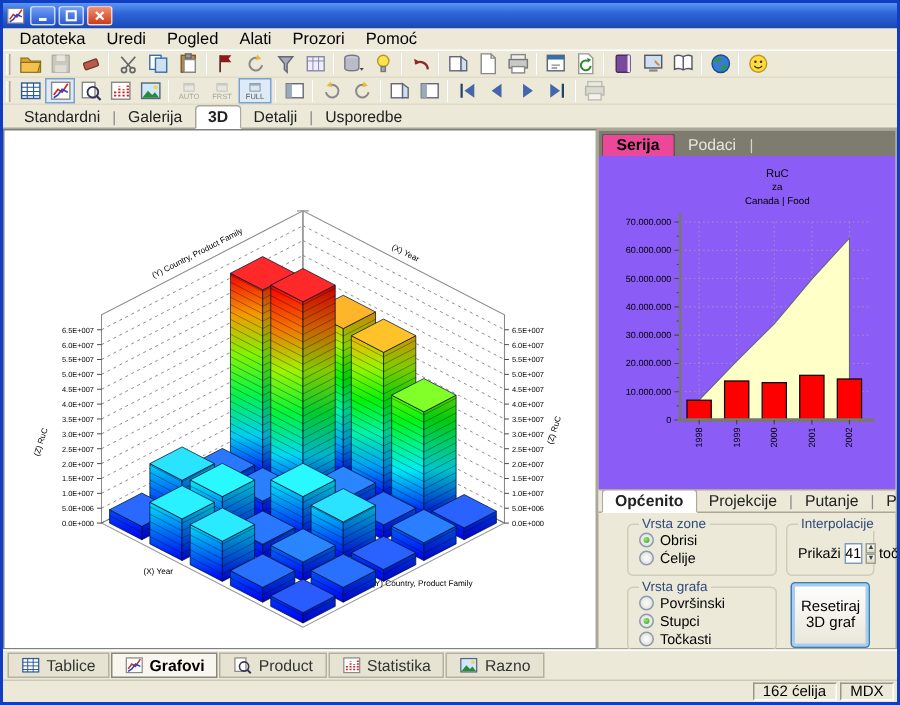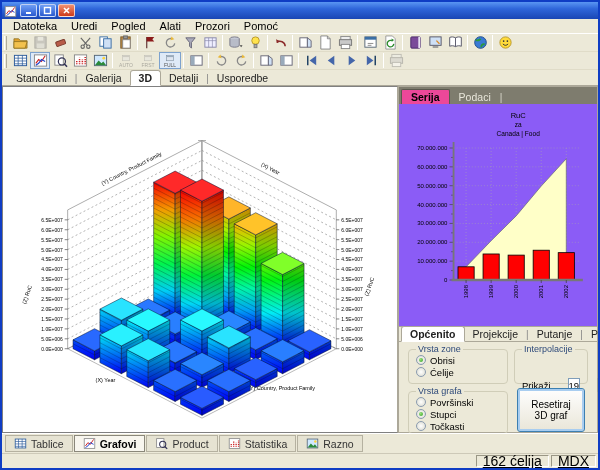--- a/index.html
+++ b/index.html
@@ -48,51 +48,51 @@
   .rpanel{flex:1;display:flex;flex-direction:column;background:#ece9d8;border:1px solid #aca899;min-width:0;}
   .rp-tabs{height:17px;flex:0 0 17px;display:flex;align-items:flex-end;background:#7e7c6e;padding-left:2px;}
   .rp-tab{font-size:10.5px;padding:1px 9px;color:#e8e6da;}
   .rp-tab.active{background:#ec4899;color:#000;font-weight:bold;border:1px solid #5a584e;border-bottom:none;
                  border-radius:2px 2px 0 0;}
   .rp-tabs .tab-sep{color:#d8d6ca;}
   .rp-chart{height:222px;flex:0 0 222px;background:#8b5cf6;}
   .rp-chart svg{display:block;width:100%;height:100%;}
   .opt-tabs{height:16px;flex:0 0 16px;display:flex;align-items:flex-end;background:#ece9d8;
             border-top:1px solid #aca899;border-bottom:1px solid #aca899;padding-left:2px;}
-  .opt-body{flex:1;display:grid;grid-template-columns:106px 1fr;grid-template-rows:42px 1fr;padding:1px 6px;}
+  .opt-body{flex:1;display:grid;grid-template-columns:106px 1fr;grid-template-rows:42px 1fr;padding:1px 16px;}
   fieldset{border:1px solid #d0cdb8;border-radius:4px;margin:1px 3px;padding:0 5px 1px 7px;min-width:0;}
   legend{font-size:9px;color:#2e4a7a;padding:0 2px;}
   .radio-row{display:flex;align-items:center;gap:4px;font-size:9.5px;height:12px;color:#000;}
   .radio{width:10px;height:10px;flex:0 0 10px;border-radius:50%;background:radial-gradient(#fff,#d8d8cc);
          border:1px solid #8a9bb0;position:relative;}
   .radio.checked::after{content:"";position:absolute;inset:2px;border-radius:50%;
          background:radial-gradient(circle at 35% 35%,#9ae27a,#2f9e22);}
-  .interp-row{display:flex;align-items:center;gap:17px;font-size:9.5px;margin-top:24px;}
+  .interp-row{display:flex;align-items:center;gap:2px;font-size:9.5px;margin-top:8px;}
   .spin-box{width:22px;height:14px;background:#fff;border:1px solid #7f9db9;font-size:9.5px;
             display:flex;align-items:center;justify-content:center;}
   .spinner{display:flex;flex-direction:column;width:11px;height:14px;}
   .spinner span{flex:1;border:1px solid #a0a090;background:linear-gradient(#fdfdfb,#dcd9c8);
             font-size:5px;line-height:5px;text-align:center;color:#444;}
   .reset-wrap{display:flex;align-items:center;justify-content:center;padding:3px 6px;}
   .reset-btn{width:100%;height:100%;min-height:40px;font-size:10px;font-family:"Liberation Sans",sans-serif;
              background:linear-gradient(#fefefe,#e9e6d8);border:1px solid #3c7fb1;border-radius:3px;
              box-shadow:inset 0 0 0 2px #a8cdf0;}
   
   .btabbar{height:20px;flex:0 0 20px;display:flex;align-items:center;gap:1px;background:#ece9d8;
            border-top:1px solid #fff;padding-left:3px;}
   .btab{display:flex;align-items:center;gap:4px;height:17px;padding:0 8px;font-size:10.5px;
         border:1px solid #b5b1a0;background:#e6e3d2;color:#333;}
   .btab.active{background:#f8f6ee;font-weight:bold;border-color:#8a877a;color:#000;}
   .btab .ic{width:13px;height:13px;}
   
   .statusbar{height:15px;flex:0 0 15px;display:flex;align-items:stretch;background:#ece9d8;
              border-top:1px solid #cdc9b8;padding:1px 2px;gap:2px;}
   .sspacer{flex:1;}
-  .scell{display:flex;align-items:center;justify-content:center;font-size:14px;color:#000;
-         border:1px solid;border-color:#9a9786 #ffffff #ffffff #9a9786;padding:0 6px;white-space:nowrap;text-decoration:underline;}
+  .scell{display:flex;align-items:center;justify-content:center;font-size:10px;color:#000;
+         border:1px solid;border-color:#9a9786 #ffffff #ffffff #9a9786;padding:0 6px;white-space:nowrap;}
 </style>
 </head>
 <body>
 
 <div class="window">
   <div class="titlebar">
     <span class="title-icon" id="win-icon"><svg viewBox="0 0 16 16">
           <rect x="1.5" y="2" width="13" height="12" fill="#fff" stroke="#888"></rect>
           <path d="M3 11l3-4 3 2 4-6" stroke="#c22" stroke-width="1.2" fill="none"></path>
           <path d="M3 13l3-2 3-4 4 2" stroke="#24c" stroke-width="1.2" fill="none"></path>
@@ -1361,21 +1361,21 @@
               <label class="radio-row">
                 <span class="radio"></span>
                 <span>Ćelije</span>
               </label>
             </div>
         </fieldset>
         <fieldset>
           <legend>Interpolacije</legend>
           <div class="interp-row">
             <span>Prikaži</span>
-            <span class="spin-box">19</span>
+            <span class="spin-box">41</span>
             <span class="spinner">
                 <span>▲</span>
                 <span>▼</span>
               </span>
             <span>točaka</span>
           </div>
         </fieldset>
         <fieldset>
           <legend>Vrsta grafa</legend>
           <div id="graf-radios">

